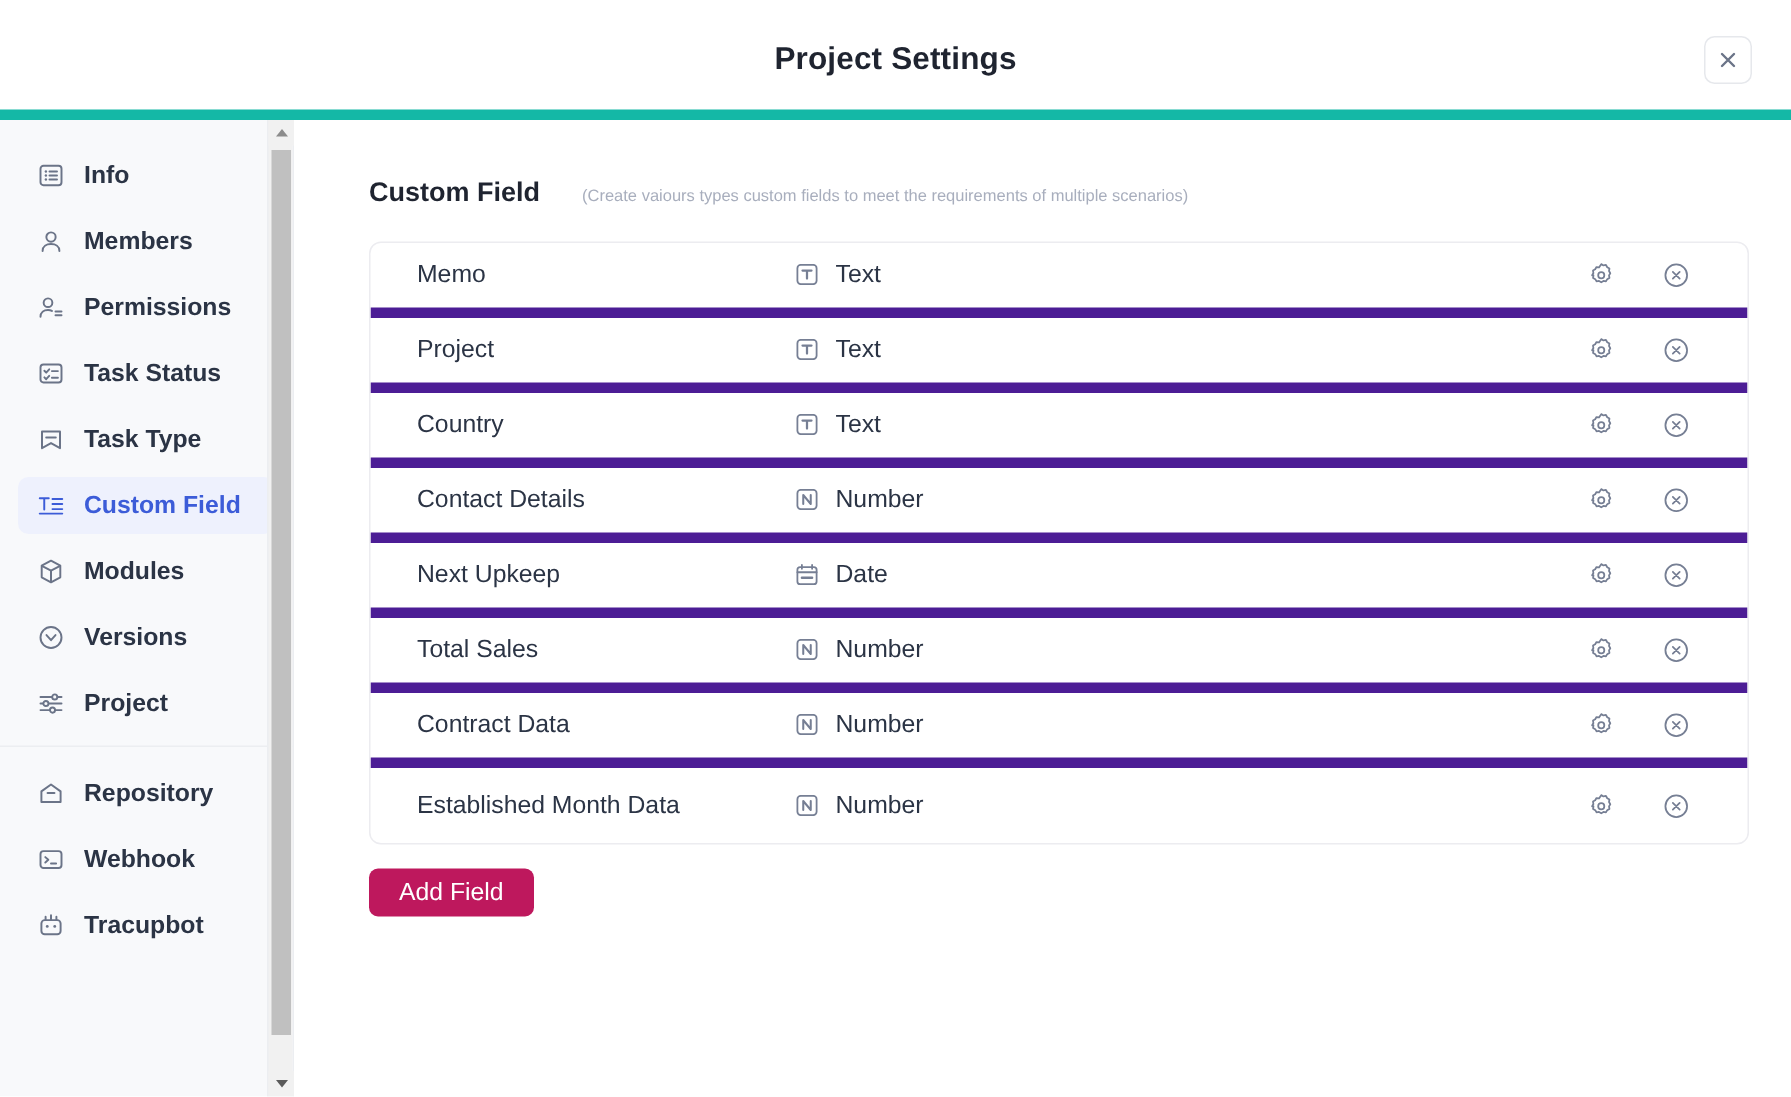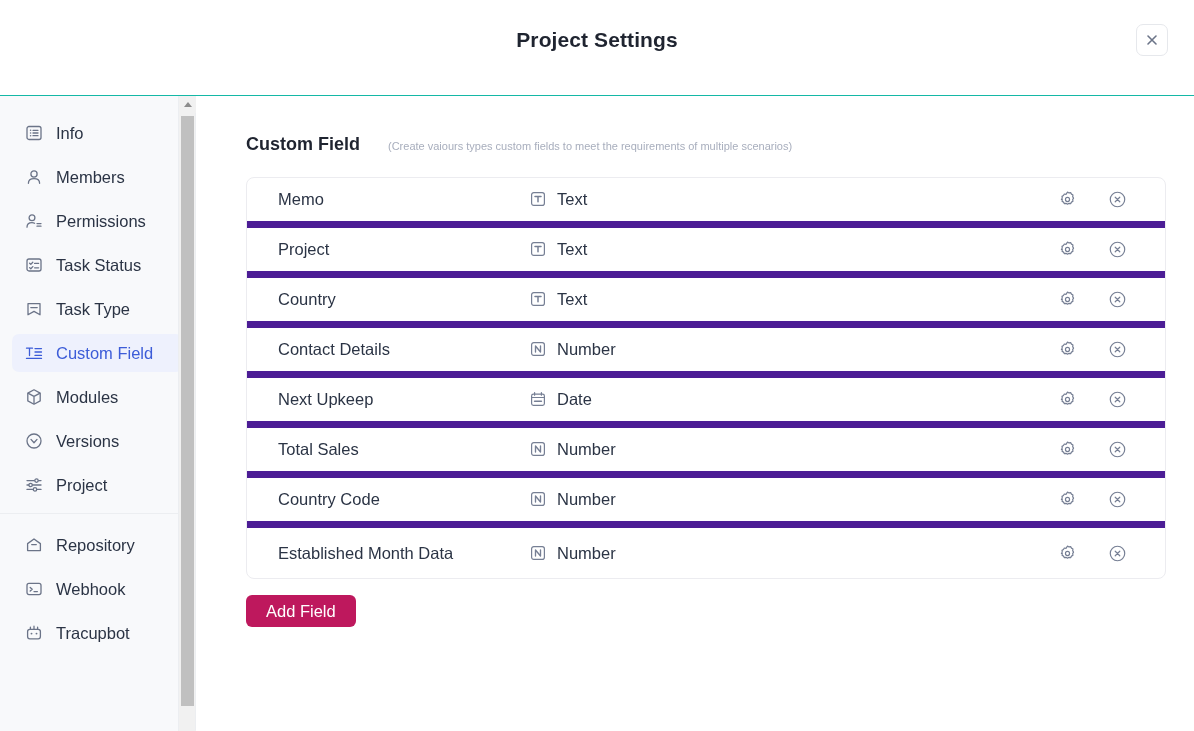--- a/index.html
+++ b/index.html
@@ -8,22 +8,22 @@
     width: 1194px; height: 731px;
     overflow: hidden;
     background: #ffffff;
     font-family: "Liberation Sans", sans-serif;
     -webkit-font-smoothing: antialiased;
   }
 
   
   #header {
     position: relative;
-    height: 96px;
-    border-bottom: 1px solid #14b8a6;
+    height: 80px;
+    border-bottom: 7px solid #14b8a6;
     background: #ffffff;
   }
   #header-title {
     position: absolute;
     left: 0; right: 0; top: 0;
     height: 80px;
     display: flex;
     align-items: center;
     justify-content: center;
     font-size: 21px;
@@ -52,20 +52,21 @@
 
   
   #sidebar {
     position: relative;
     width: 196px;
     height: 651px;
     background: #f8f9fb;
     border-right: 1px solid #eceef1;
     padding-top: 12px;
     flex: 0 0 196px;
+    font-weight: bold;
   }
   .nav-item {
     display: flex;
     align-items: center;
     height: 38px;
     margin: 6px 12px;
     padding-left: 12px;
     border-radius: 7px;
     cursor: pointer;
     color: #2b3445;
@@ -542,21 +543,21 @@
       <span class="act-btn">
         <svg width="19" height="19" viewBox="0 0 20 20" fill="none" stroke="currentColor" stroke-width="1.25" stroke-linecap="round">
           <circle cx="10" cy="10" r="7.6"></circle>
           <path d="M7.6 7.6l4.8 4.8M12.4 7.6l-4.8 4.8"></path>
         </svg>
       </span>
     </div>
   </div>
 
   <div class="field-row">
-    <div class="f-name">Country Code</div>
+    <div class="f-name">Contract Data</div>
     <div class="f-type">
       <span class="t-icon">
               <svg width="16" height="16" viewBox="0 0 16 16" fill="none" stroke="currentColor" stroke-width="1.2" stroke-linecap="round" stroke-linejoin="round">
                 <rect x="1.6" y="1.6" width="12.8" height="12.8" rx="2.2"></rect>
                 <path d="M5.5 11V5l5 6V5" stroke-width="1.35"></path>
               </svg>
             </span>
       <span>Number</span>
     </div>
     <div class="f-actions">

